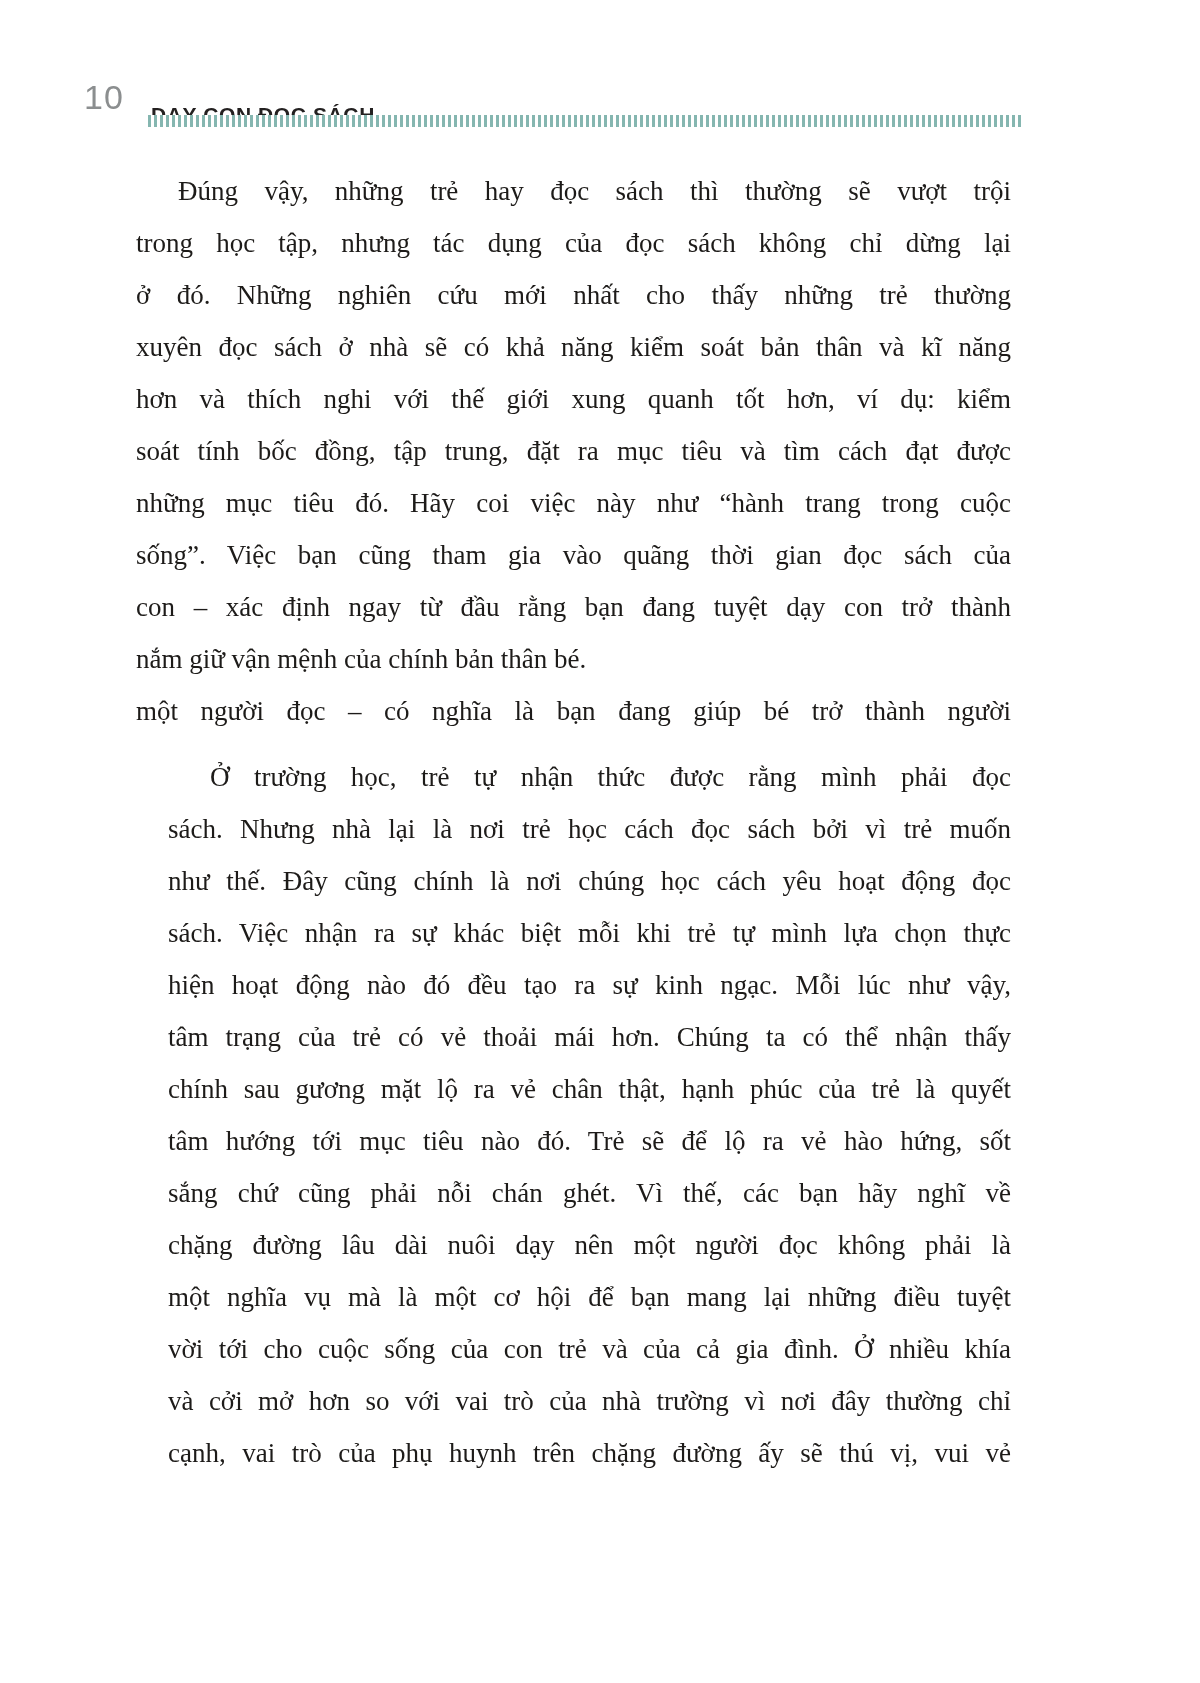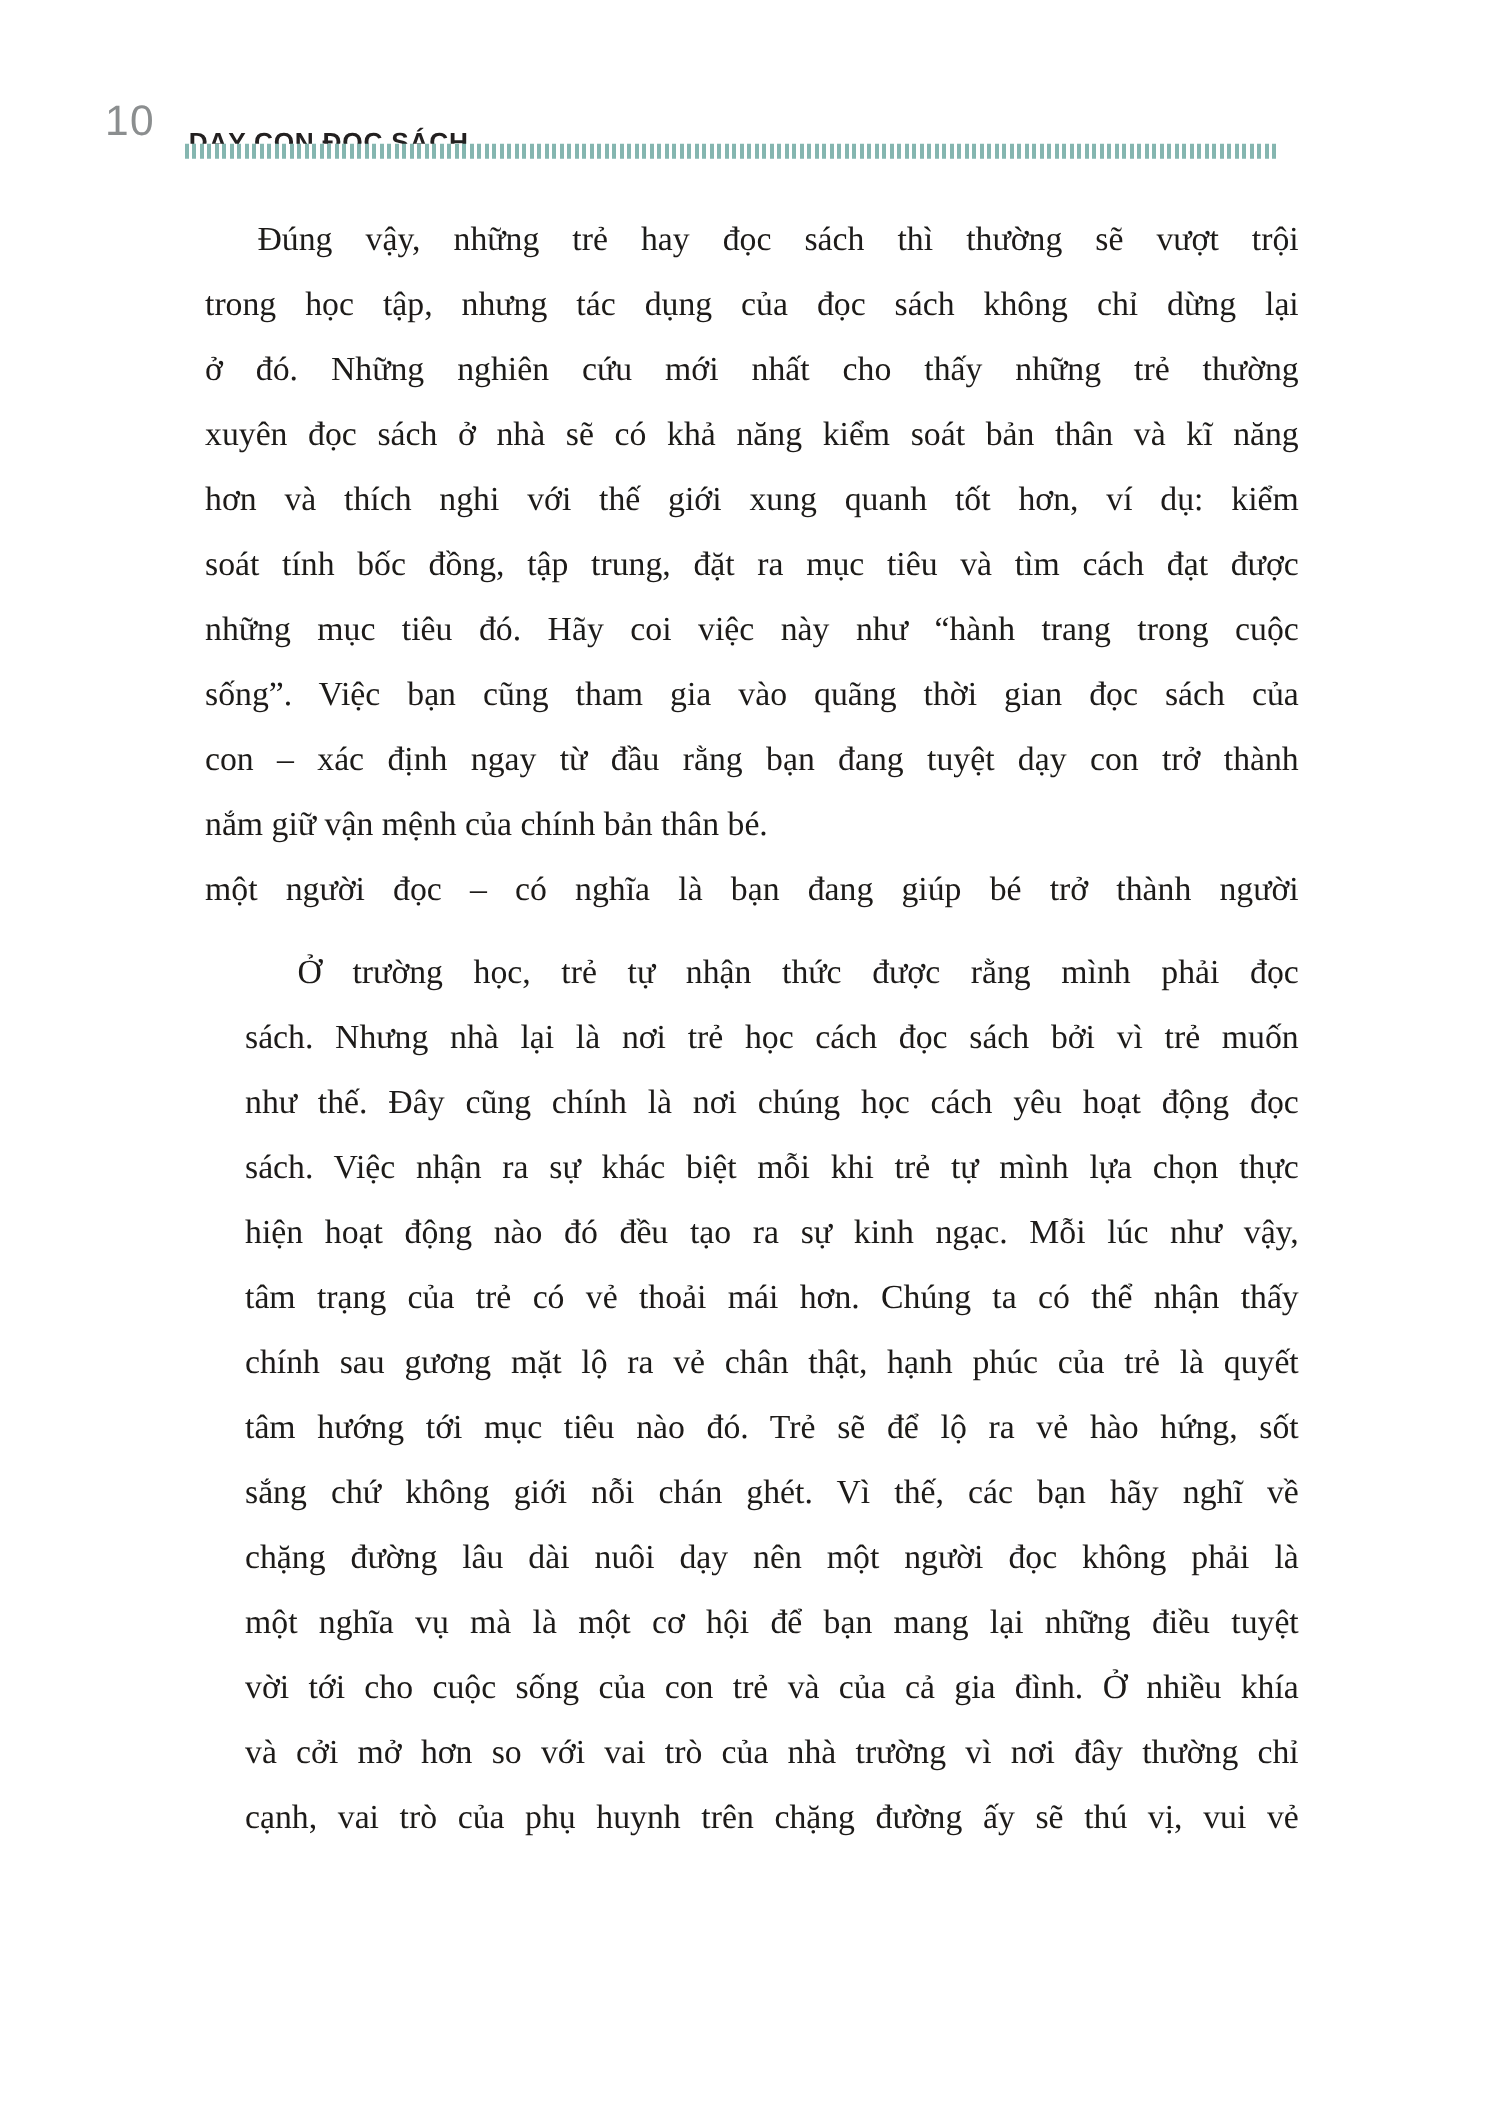--- a/index.html
+++ b/index.html
@@ -41,21 +41,21 @@
     width: 875px;
     height: 12px;
     background: repeating-linear-gradient(
       90deg,
       var(--stripe-teal, #85b6b0) 0px, var(--stripe-teal, #85b6b0) 3px,
       #ffffff 3px, #ffffff 6px
     );
   }
   .body-text {
     position: absolute;
-    left: 164px;
+    left: 136px;
     top: 165px;
     width: 875px;
     font-size: 27px;
     line-height: 52px;
     color: var(--body-text-color, #1d1b19);
   }
   .para { margin: 0; }
   .para + .para { margin-top: 14px; margin-left: 32px; }
   .line {
     text-align: justify;
@@ -94,21 +94,21 @@
 
     <div class="para">
       <div class="line indent">Ở trường học, trẻ tự nhận thức được rằng mình phải đọc</div>
       <div class="line">sách. Nhưng nhà lại là nơi trẻ học cách đọc sách bởi vì trẻ muốn</div>
       <div class="line">như thế. Đây cũng chính là nơi chúng học cách yêu hoạt động đọc</div>
       <div class="line">sách. Việc nhận ra sự khác biệt mỗi khi trẻ tự mình lựa chọn thực</div>
       <div class="line">hiện hoạt động nào đó đều tạo ra sự kinh ngạc. Mỗi lúc như vậy,</div>
       <div class="line">tâm trạng của trẻ có vẻ thoải mái hơn. Chúng ta có thể nhận thấy</div>
       <div class="line">chính sau gương mặt lộ ra vẻ chân thật, hạnh phúc của trẻ là quyết</div>
       <div class="line">tâm hướng tới mục tiêu nào đó. Trẻ sẽ để lộ ra vẻ hào hứng, sốt</div>
-      <div class="line">sắng chứ không giới nỗi chán ghét. Vì thế, các bạn hãy nghĩ về</div>
+      <div class="line">sắng chứ cũng phải nỗi chán ghét. Vì thế, các bạn hãy nghĩ về</div>
       <div class="line">chặng đường lâu dài nuôi dạy nên một người đọc không phải là</div>
       <div class="line">một nghĩa vụ mà là một cơ hội để bạn mang lại những điều tuyệt</div>
       <div class="line">vời tới cho cuộc sống của con trẻ và của cả gia đình. Ở nhiều khía</div>
       <div class="line">và cởi mở hơn so với vai trò của nhà trường vì nơi đây thường chỉ</div>
       <div class="line">cạnh, vai trò của phụ huynh trên chặng đường ấy sẽ thú vị, vui vẻ</div>
     </div>
 
   </div>
 </div>
 

